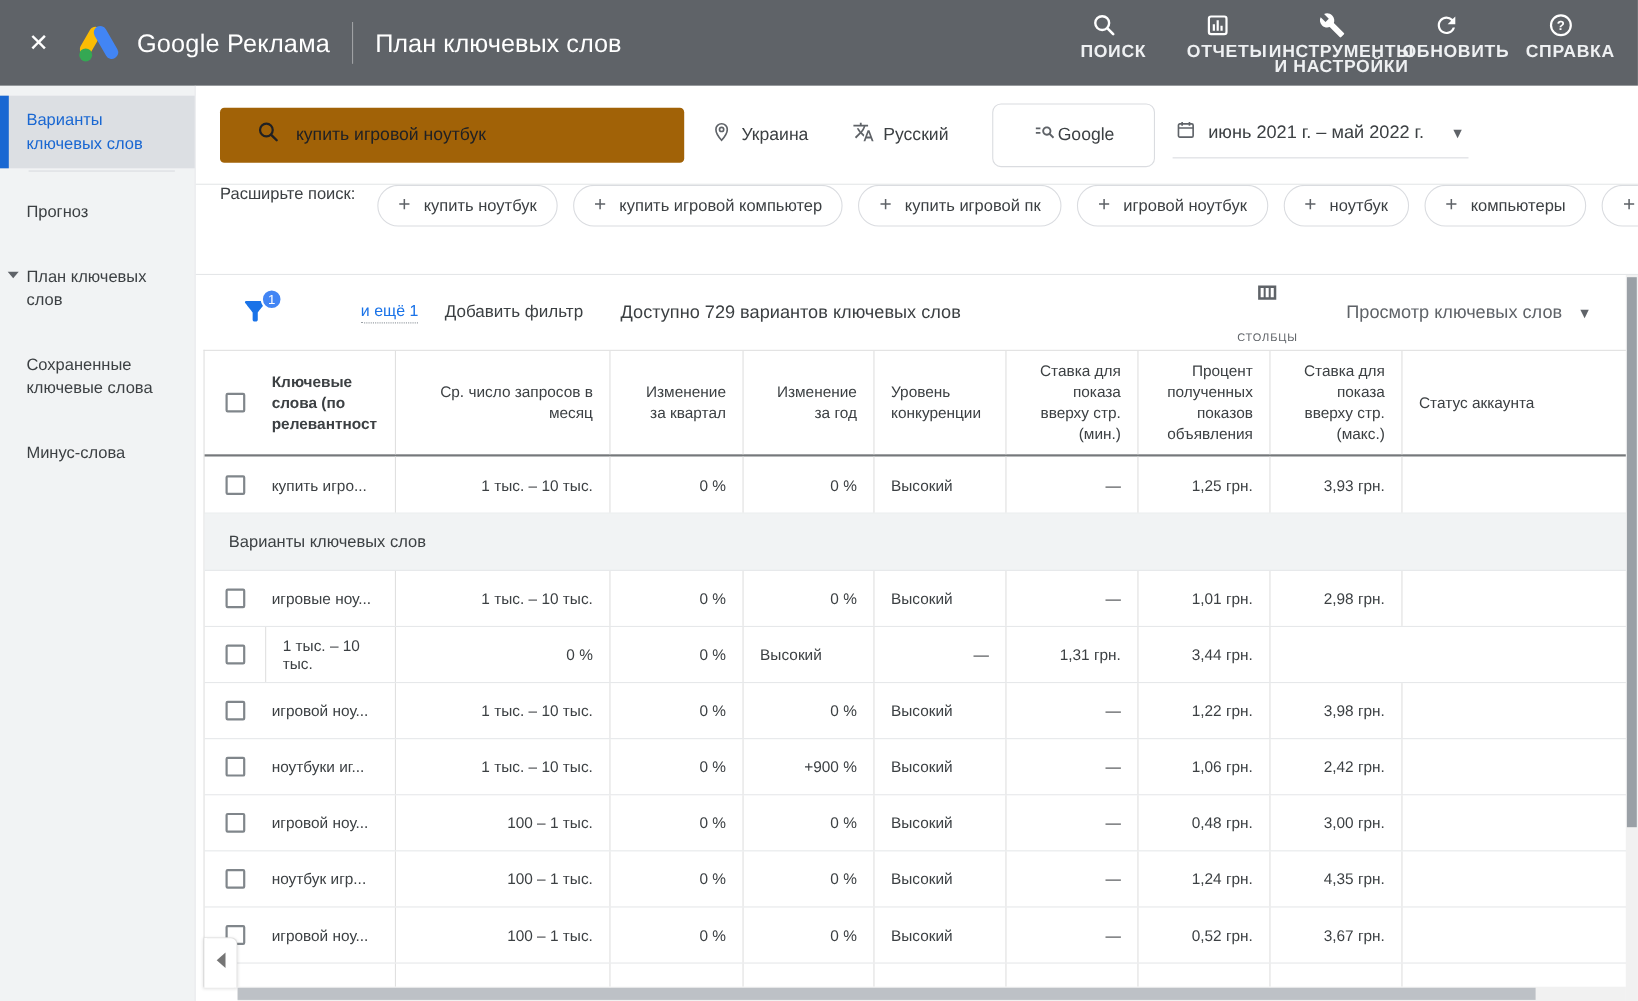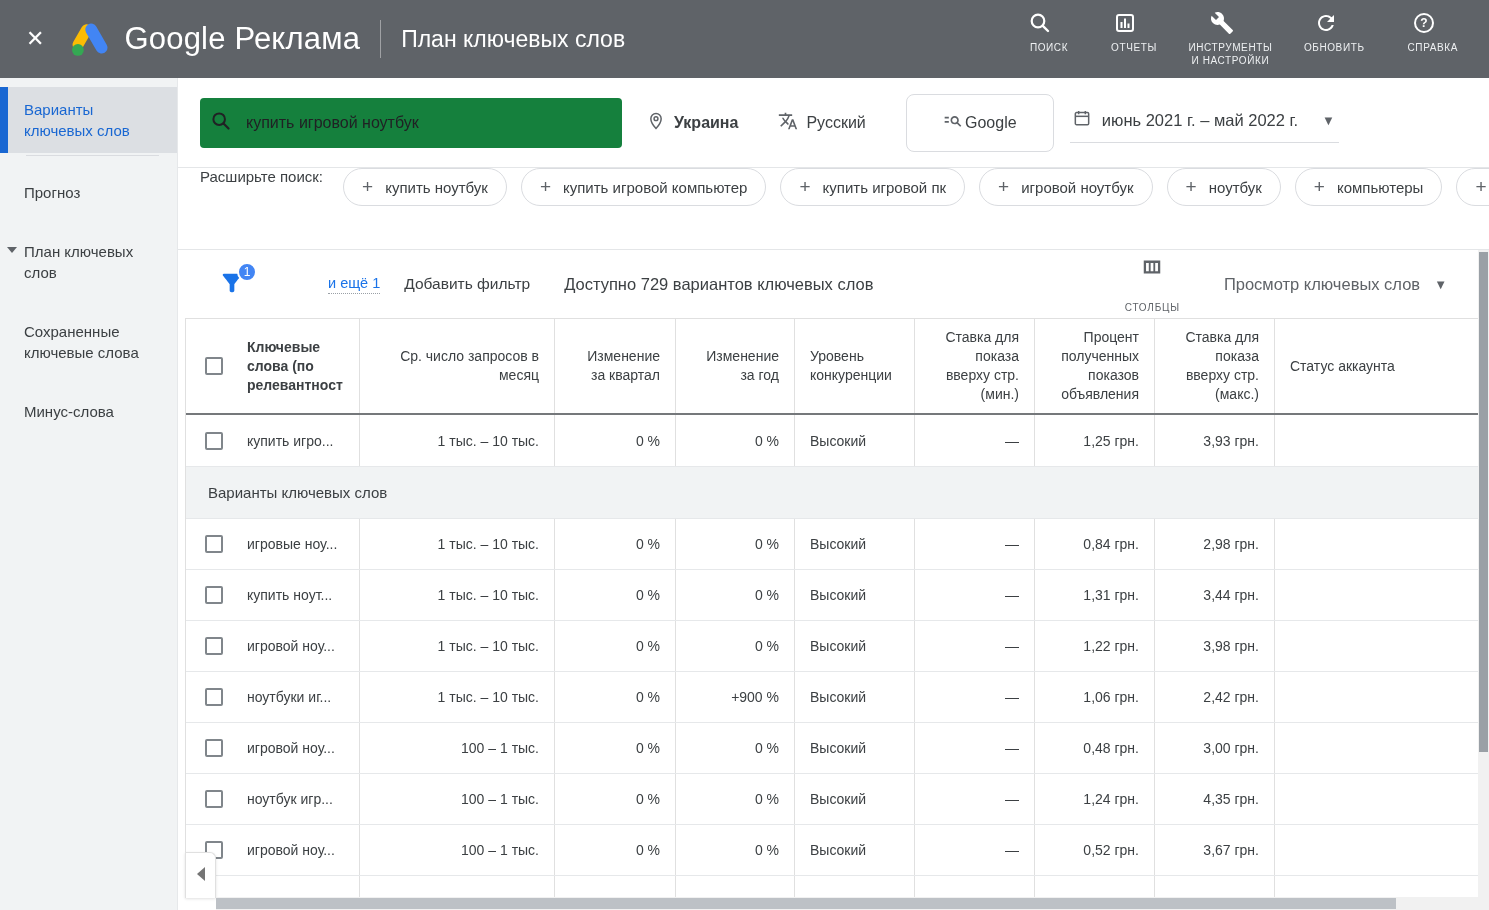--- a/index.html
+++ b/index.html
@@ -9,29 +9,29 @@
     color:#3c4043; background:#fff; overflow:hidden;
   }
   .app { position:relative; width:1489px; height:910px; }
 
   
   .topbar { position:absolute; top:0; left:0; width:100%; height:78px;
     background:#5f6368; display:flex; align-items:center; }
   .tb-close { background:none; border:none; color:#fff; font-size:22px;
     margin-left:26px; cursor:pointer; line-height:1; }
   .tb-logo { margin-left:26px; display:flex; align-items:center; }
-  .tb-brand { color:#fff; font-size:31px; font-weight:500; margin-left:14px; letter-spacing:.2px; white-space:nowrap;}
+  .tb-brand { color:#fff; font-size:23px; font-weight:500; margin-left:14px; letter-spacing:.2px; white-space:nowrap;}
   .tb-divider { width:1px; height:38px; background:rgba(255,255,255,.4); margin:0 20px; }
   .tb-title { color:#fff; font-size:23px; white-space:nowrap; }
   .tb-spacer { flex:1; }
   .tb-nav { display:flex; align-items:flex-start; margin-right:18px; }
   .tb-item { display:flex; flex-direction:column; align-items:center; gap:6px;
     padding:0 13px; cursor:pointer; min-width:70px; max-width:104px; }
   .tb-item svg { display:block; }
-  .tb-label { color:#eef0f2; font-size:10px; font-weight:400; letter-spacing:.6px;
+  .tb-label { color:#eef0f2; font-size:16px; font-weight:700; letter-spacing:.6px;
     text-align:center; line-height:13px; text-transform:uppercase;margin-left:17px; }
 
   
   .sidebar { position:absolute; top:78px; left:0; width:178px; height:832px;
     background:#f1f3f4; border-right:1px solid #e6e8ea; padding-top:9px; }
   .sb-item { position:relative; padding:12px 14px 12px 24px; font-size:15px;
     line-height:21px; color:#3c4043; cursor:pointer; }
   .sb-item.active { background:#dcdfe3; color:#1967d2;
     border-left:8px solid #1967d2; padding-left:16px; }
   .sb-divider { height:1px; background:#dadce0; margin:2px 18px 6px 26px; }
@@ -40,28 +40,28 @@
     border-top:6px solid #5f6368; }
   .sb-item.has-caret { margin-top:14px; }
   .sb-item.plain { margin-top:14px; }
 
   
   .content { position:absolute; top:78px; left:178px; width:1311px; height:832px; background:#fff; }
 
   
   .row-a { position:relative; height:90px; border-bottom:1px solid #e4e6e8;
     display:flex; align-items:center; padding-left:22px; }
-  .search-box { width:422px; height:50px; background:#15803d; border-radius:4px;
-    display:flex; align-items:center; padding:0 10px; gap:14px; }
+  .search-box { width:422px; height:50px; background:#a16207; border-radius:4px;
+    display:flex; align-items:center; padding:0 33px; gap:14px; }
   .search-box input { border:none; background:transparent; outline:none;
     font-size:16px; color:#202124; width:100%;
     font-family:"Liberation Sans","DejaVu Sans",sans-serif; }
   .meta-ctl { display:flex; align-items:center; gap:8px; font-size:16px;
     color:#3c4043; cursor:pointer; white-space:nowrap; }
-  .ctl-location { margin-left:24px;font-weight:bold; }
+  .ctl-location { margin-left:24px; }
   .ctl-language { margin-left:40px; }
   .network-box { margin-left:40px; width:148px; height:58px; border:1px solid #dadce0;
     border-radius:8px; display:flex; align-items:center; justify-content:center;
     gap:2px; font-size:16px; color:#3c4043; cursor:pointer; }
   .date-ctl { margin-left:16px; display:flex; align-items:center; gap:10px;
     font-size:16.5px; color:#3c4043; border-bottom:1px solid #dadce0;
     padding:6px 4px 10px 2px; cursor:pointer; }
   .caret { color:#5f6368; font-size:13px; margin-left:14px; }
 
   
@@ -351,30 +351,29 @@
   <div class="tgrid trow">
     <div class="td">
               <span class="cb"></span>
             </div>
     <div class="td pl0">игровые ноу...</div>
     <div class="td r vl">1 тыс. – 10 тыс.</div>
     <div class="td r vl">0 %</div>
     <div class="td r vl">0 %</div>
     <div class="td vl">Высокий</div>
     <div class="td r vl">—</div>
-    <div class="td r vl">0,84 грн.</div>
+    <div class="td r vl">1,01 грн.</div>
     <div class="td r vl">2,98 грн.</div>
     <div class="td vl"></div>
   </div>
 
   <div class="tgrid trow">
     <div class="td">
               <span class="cb"></span>
             </div>
-    <div class="td pl0">купить ноут...</div>
     <div class="td r vl">1 тыс. – 10 тыс.</div>
     <div class="td r vl">0 %</div>
     <div class="td r vl">0 %</div>
     <div class="td vl">Высокий</div>
     <div class="td r vl">—</div>
     <div class="td r vl">1,31 грн.</div>
     <div class="td r vl">3,44 грн.</div>
     <div class="td vl"></div>
   </div>
 

